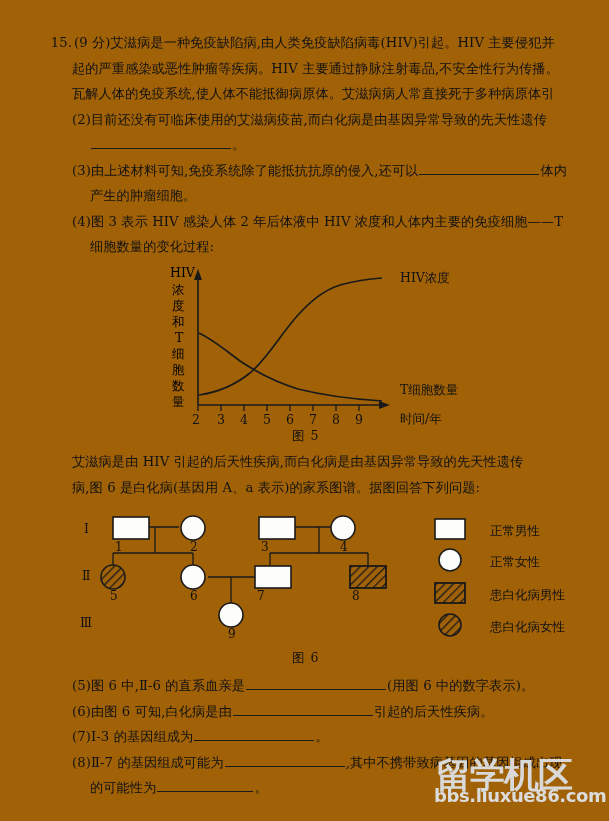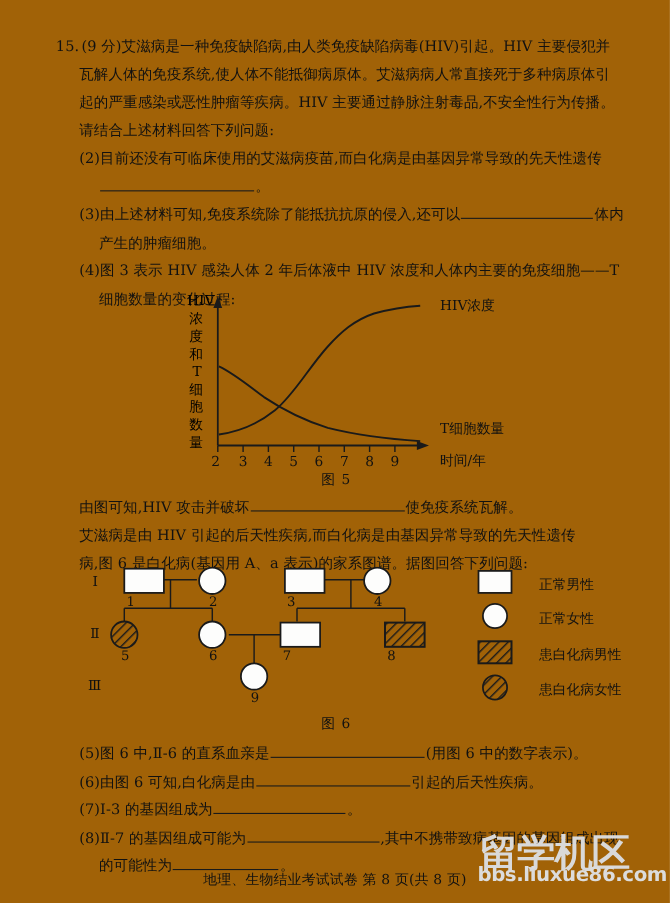--- a/index.html
+++ b/index.html
@@ -136,32 +136,28 @@
 
   <div class="qwrap">
 
     <div class="line">
       <span class="num">15.</span>
       <span class="txt"><span>(9 分)</span><span>艾滋病是一种免疫缺陷病,由人类免疫缺陷病毒(HIV)引起。HIV 主要侵犯并</span></span>
     </div>
 
     <div class="line">
       <span class="ind"></span>
+      <span class="txt">起的严重感染或恶性肿瘤等疾病。HIV 主要通过静脉注射毒品,不安全性行为传播。</span>
+    </div>
+
+    <div class="line">
+      <span class="ind"></span>
       <span class="txt">瓦解人体的免疫系统,使人体不能抵御病原体。艾滋病病人常直接死于多种病原体引</span>
     </div>
 
-    <div class="line">
-      <span class="ind"></span>
-      <span class="txt">起的严重感染或恶性肿瘤等疾病。HIV 主要通过静脉注射毒品,不安全性行为传播。</span>
-    </div>
-
-    <div class="line">
-      <span class="ind"></span>
-      <span class="txt">请结合上述材料回答下列问题:</span>
-    </div>
 
 
     <div class="line">
       <span class="ind"></span>
       <span class="txt"><span>(2)</span><span>目前还没有可临床使用的艾滋病疫苗,而白化病是由基因异常导致的先天性遗传</span></span>
     </div>
     <div class="line">
       <span class="ind"></span>
       <span class="txt"><span style="display:inline-block;width:18px"></span><span class="blank b-long"></span><span>。</span></span>
     </div>
@@ -234,24 +230,20 @@
 
       <text x="250" y="160" font-family="DejaVu Serif, Liberation Serif, serif" font-size="12.5" fill="#111">时间/年</text>
     </svg>
   </div>
 
   <div class="figcap" id="cap5">图 5</div>
 
   <div class="qwrap" style="top:449px">
     <div class="line">
       <span class="ind"></span>
-      <span class="txt"><span>由图可知,HIV 攻击并破坏</span><span class="blank b-long"></span><span>使免疫系统瓦解。</span></span>
-    </div>
-    <div class="line">
-      <span class="ind"></span>
       <span class="txt">艾滋病是由 HIV 引起的后天性疾病,而白化病是由基因异常导致的先天性遗传</span>
     </div>
     <div class="line">
       <span class="ind"></span>
       <span class="txt">病,图 6 是白化病(基因用 A、a 表示)的家系图谱。据图回答下列问题:</span>
     </div>
   </div>
 
   <div class="fig6">
     <svg width="520" height="140" viewBox="0 0 520 140">
@@ -355,15 +347,14 @@
       <span class="ind"></span>
       <span class="txt"><span style="display:inline-block;width:18px"></span><span>的可能性为</span><span class="blank b-short"></span><span>。</span></span>
     </div>
   </div>
 
   <div class="wm">
     <div class="wm-main">留学机区</div>
     <div class="wm-sub">bbs.liuxue86.com</div>
   </div>
 
-  <div class="footer">地理、生物结业考试试卷 第 8 页(共 8 页)</div>
 
 </div>
 
 </body></html>

